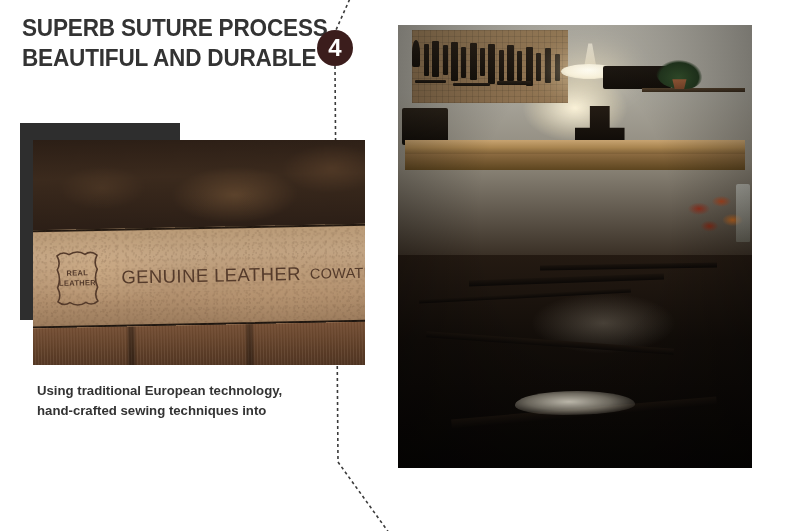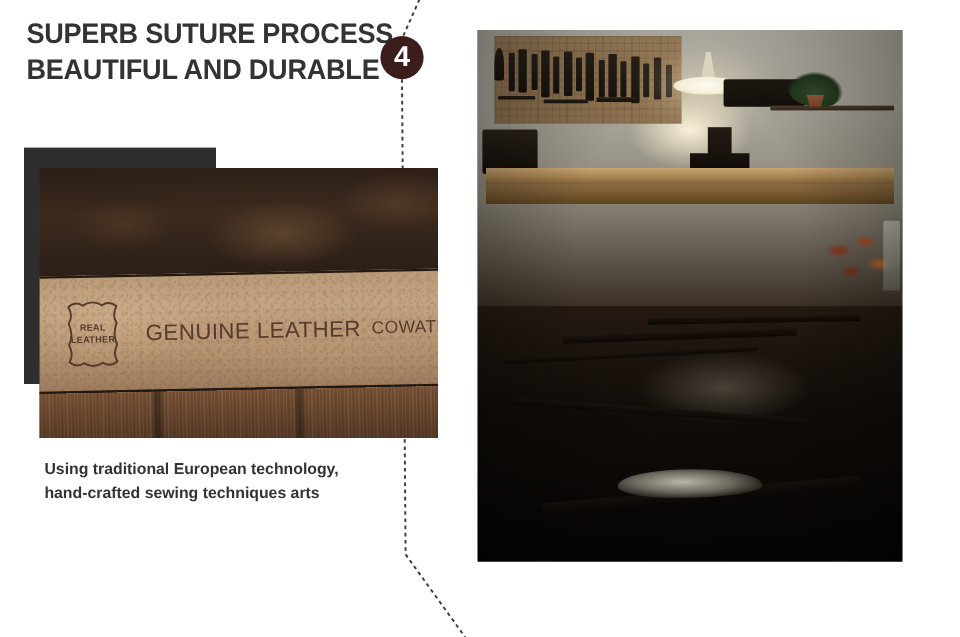--- a/index.html
+++ b/index.html
@@ -457,21 +457,21 @@
         <span class="brand-wrap">
           
           <span class="brand">COWATHER</span>
         </span>
       </div>
     </div>
   </div>
 
   <div class="caption">
     <span class="cline">Using traditional European technology,</span>
-    <span class="cline">hand-crafted sewing techniques arts</span>
+    <span class="cline">hand-crafted sewing techniques into</span>
   </div>
 
   <div class="workshop">
     <div class="ws-upper">
       <div class="pegboard"></div>
       <div class="tools">
         <div class="tool" style="left:2%;top:2%;width:5%;height:34%;border-radius:50% 50% 2px 2px;"></div>
         <div class="tool" style="left:9%;top:6%;width:3%;height:42%;"></div>
         <div class="tool" style="left:14%;top:3%;width:4%;height:46%;"></div>
         <div class="tool" style="left:20%;top:8%;width:3%;height:38%;"></div>

